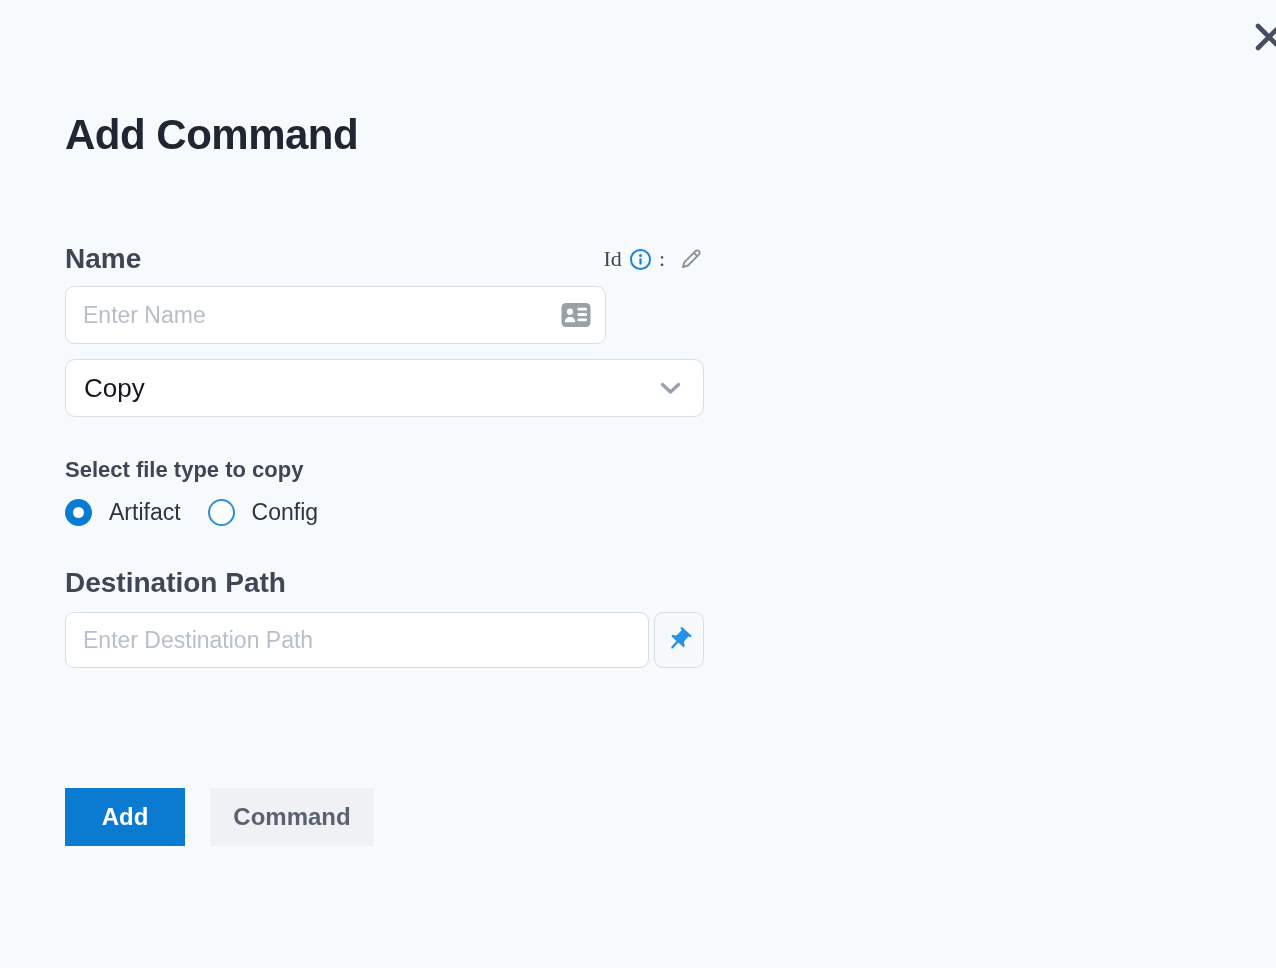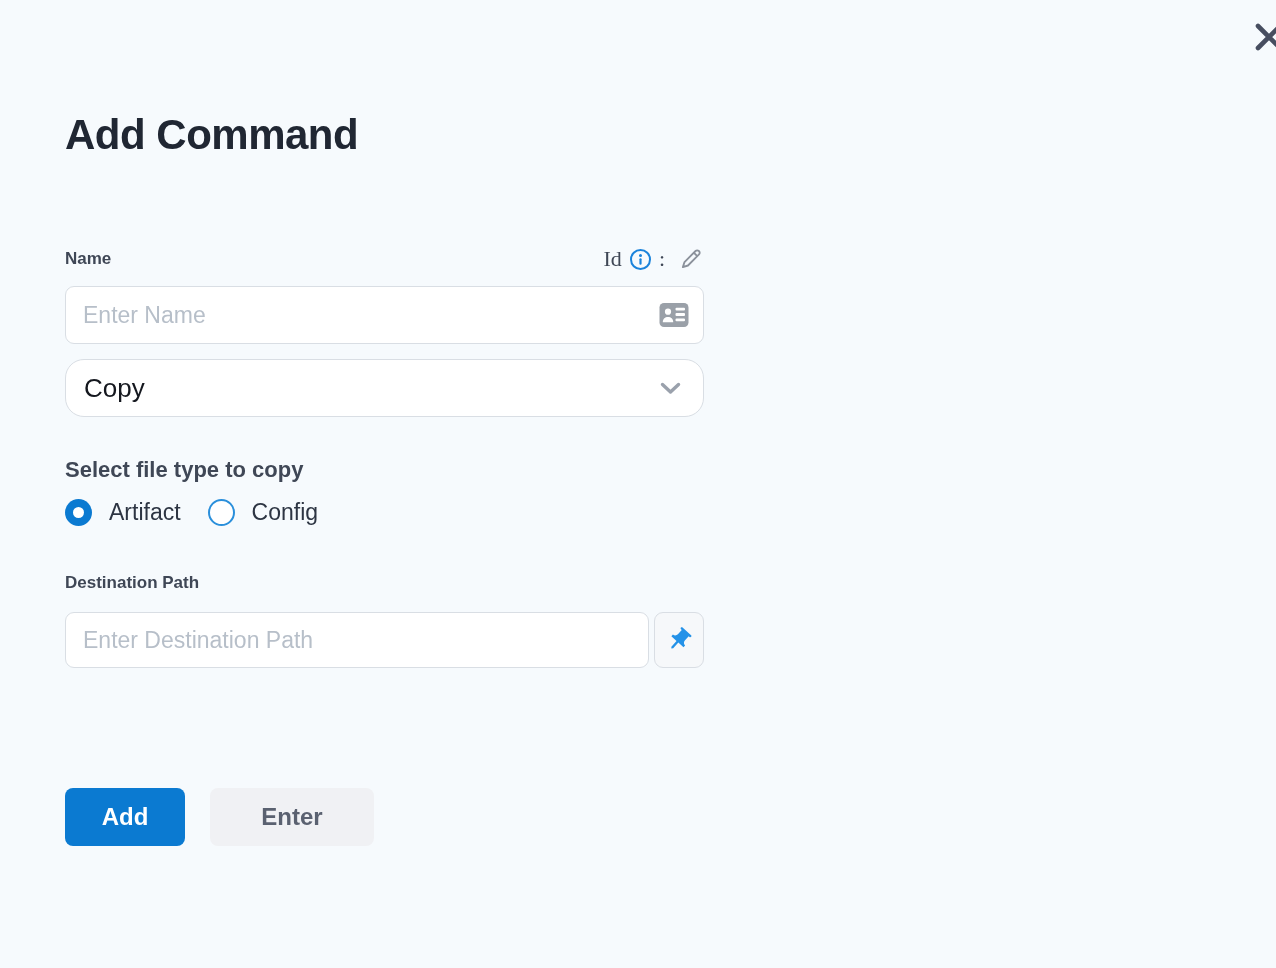--- a/index.html
+++ b/index.html
@@ -28,21 +28,21 @@
   }
   .dialog-title {
     margin-top: 110px;
     font-size: 42px;
     line-height: 50px;
     font-weight: 700;
     color: #202733;
     letter-spacing: -0.5px;
   }
   .field-label {
-    font-size: 17px;
+    font-size: 28px;
     line-height: 26px;
     font-weight: 600;
     color: #3f4756;
   }
   .name-label-row {
     margin-top: 86px;
     display: flex;
     justify-content: space-between;
     align-items: center;
   }
@@ -59,21 +59,21 @@
   }
   .id-colon {
     font-size: 22px;
     color: #3f4756;
     margin-right: 6px;
   }
   .icon { display: inline-flex; align-items: center; justify-content: center; }
   .input-wrap {
     position: relative;
     margin-top: 14px;
-    width: 639px;
+    width: 541px;
   }
   .text-input {
     width: 100%;
     height: 58px;
     background: #ffffff;
     border: 1px solid #d9dee4;
     border-radius: 9px;
     padding: 0 50px 0 17px;
     font-size: 23px;
     color: #20242c;
@@ -87,21 +87,21 @@
     top: 50%;
     transform: translateY(-50%);
   }
   .section-label-cmd { margin-top: 64px; }
   .select-box {
     margin-top: 15px;
     width: 639px;
     height: 58px;
     background: #ffffff;
     border: 1px solid #d9dee4;
-    border-radius: 19px;
+    border-radius: 10px;
     display: flex;
     align-items: center;
     justify-content: space-between;
     padding: 0 22px 0 18px;
     cursor: pointer;
   }
   .select-value {
     font-size: 26px;
     color: #14171e;
   }
@@ -167,21 +167,21 @@
     padding: 0;
   }
   .actions-row {
     margin-top: 120px;
     display: flex;
     align-items: center;
   }
   .btn {
     height: 58px;
     border: none;
-    border-radius: 8px;
+    border-radius: 0;
     font-family: "Liberation Sans", sans-serif;
     font-size: 24px;
     font-weight: 700;
     cursor: pointer;
   }
   .btn-add {
     width: 120px;
     background: #0b7ad1;
     color: #ffffff;
   }
@@ -272,16 +272,16 @@
           <g transform="rotate(42 12 12)">
             <path d="M16 9 V4 h0.9 c0.55 0 1-0.45 1-1 s-0.45-1-1-1 H7.1 c-0.55 0-1 0.45-1 1 s0.45 1 1 1 H8 v5 c0 1.66-1.34 3-3 3 v2 h5.95 v6.6 l1.05 1.2 1.05-1.2 V14 H19 v-2 c-1.66 0-3-1.34-3-3 Z" fill="#2492e8"></path>
           </g>
         </svg>
       </span>
     </button>
   </div>
 
   <div class="actions-row">
     <button class="btn btn-add">Add</button>
-    <button class="btn btn-cancel">Enter</button>
+    <button class="btn btn-cancel">Command</button>
   </div>
 
 </div>
 
 </body></html>

